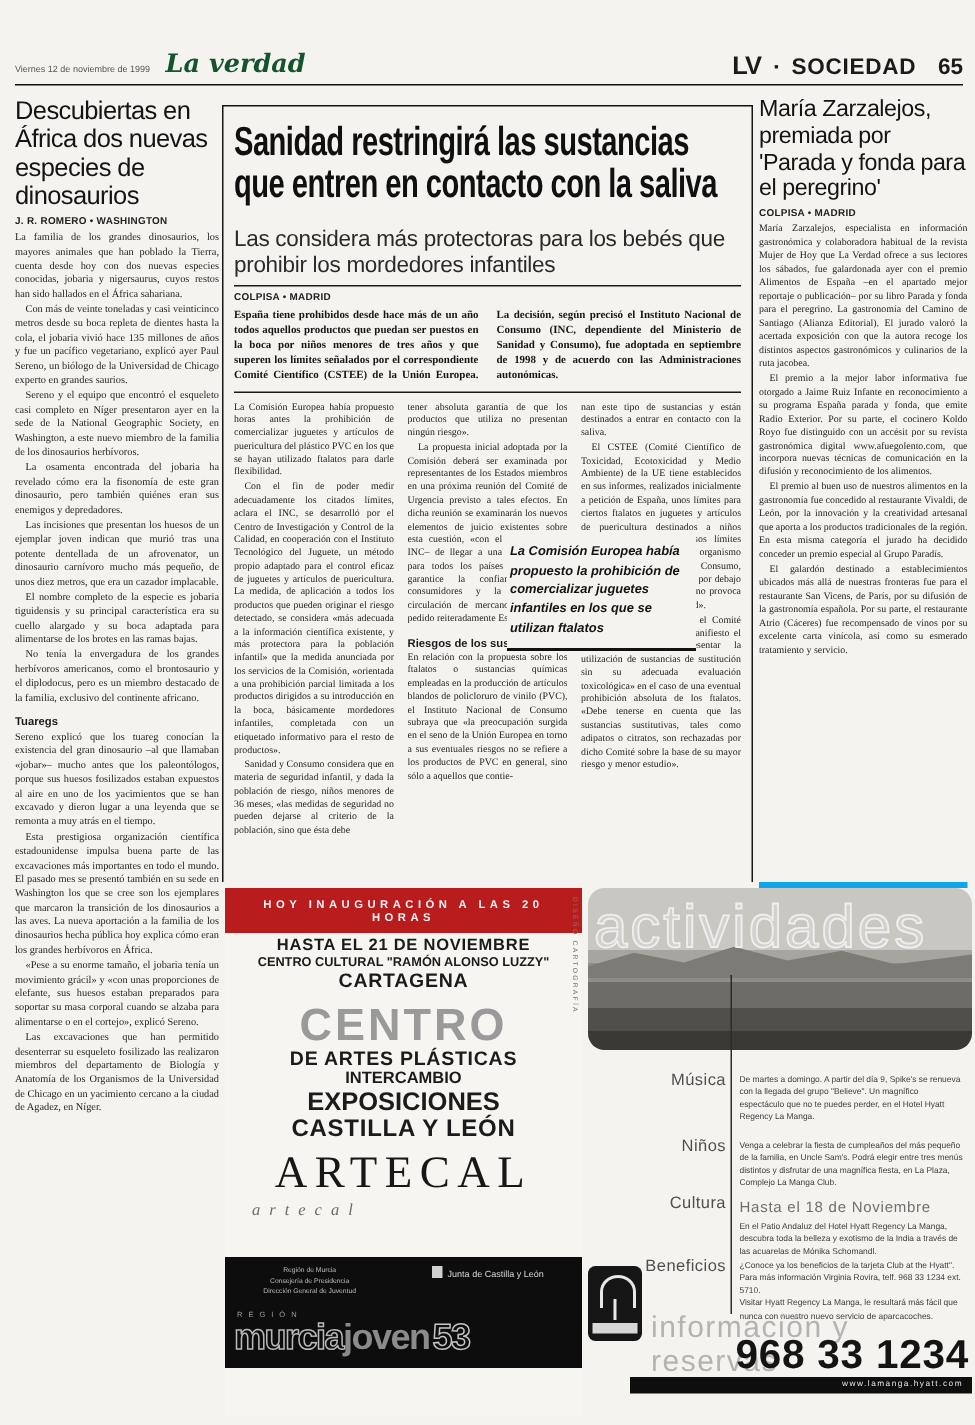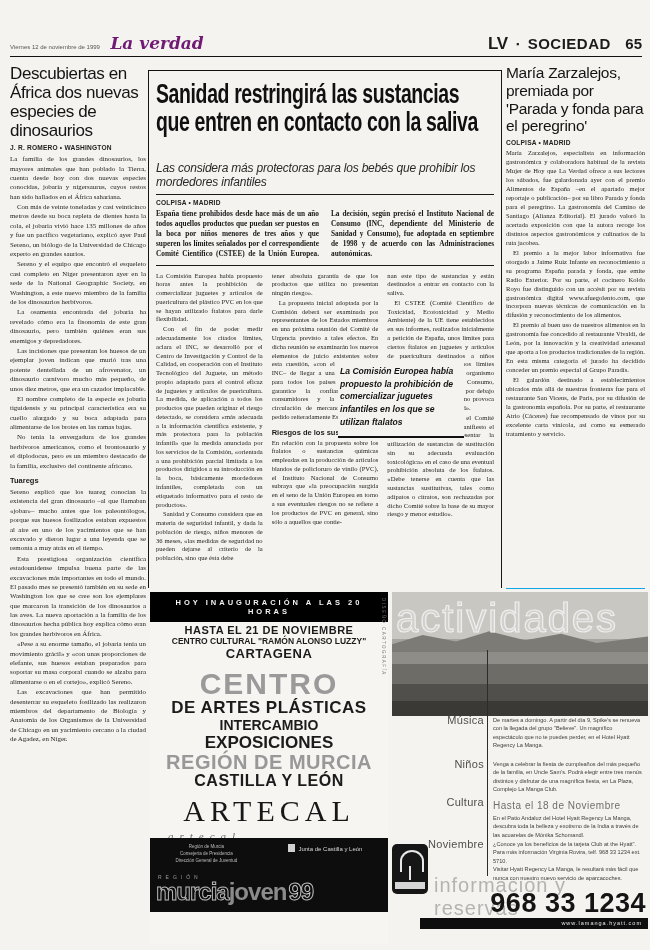--- a/index.html
+++ b/index.html
@@ -2,76 +2,76 @@
 <html><head>
 <meta charset="utf-8">
 <style>
   html,body{margin:0;padding:0;}
   body{background:#d8d6d0;font-family:"Liberation Sans",sans-serif;}
   .page{position:relative;width:650px;height:950px;background:#f4f3ef;overflow:hidden;color:#1b1b1b;}
   
   .hdr{position:absolute;left:10px;right:8px;top:26px;height:30px;border-bottom:1.5px solid #121212;}
   .hdr-left{position:absolute;left:0;bottom:3px;}
   .hdr-date{font-size:6px;color:#555;margin-right:6px;}
-  .hdr-masthead{font-family:"DejaVu Serif",serif;font-style:italic;font-weight:bold;font-size:17px;color:#701a75;}
+  .hdr-masthead{font-family:"DejaVu Serif",serif;font-style:italic;font-weight:bold;font-size:17px;color:#14532d;}
   .hdr-right{position:absolute;right:0;bottom:2px;font-weight:bold;}
   .hdr-lv{font-size:17px;font-weight:900;letter-spacing:-0.5px;}
   .hdr-sq{font-size:9px;vertical-align:2px;margin:0 4px;}
   .hdr-sec{font-size:15px;letter-spacing:0.5px;text-align:center;}
   .hdr-page{font-size:15px;margin-left:10px;}
   .body-txt p{margin:0 0 1px 0;font-family:"Liberation Serif",serif;font-size:6.9px;line-height:1.36;text-align:justify;text-indent:7px;color:#1d1d1d;}
   .body-txt p.noindent{text-indent:0;}
   .byline{font-size:6.6px;font-weight:bold;letter-spacing:0.2px;margin:4px 0 3px 0;color:#222;}
   .sub-head{font-size:7.5px;font-weight:bold;margin:6px 0 2px 0;}
   
   .left-art{position:absolute;left:10px;top:64px;width:136px;height:866px;overflow:hidden;}
   .left-art h2{margin:0;font-size:17px;font-weight:400;line-height:1.12;letter-spacing:-0.4px;color:#141414;}
   
   .main-art{position:absolute;left:148px;top:70px;width:354px;height:518px;border-top:1px solid #111;border-left:1px solid #161616;border-right:1px solid #161616;background:#f4f3ef;box-sizing:border-box;padding:8px 7px 0 7px;}
   .main-art h1{margin:2px 0 0 0;width:470px;transform:scaleX(0.72);transform-origin:left top;font-size:27px;line-height:1.03;font-weight:bold;letter-spacing:-0.5px;color:#101010;}
-  .main-sub{margin-top:24px;font-style:italic;font-size:12px;color:#2a2a2a;letter-spacing:-0.2px;}
+  .main-sub{margin-top:14px;font-size:15px;color:#2a2a2a;letter-spacing:-0.2px;}
   .main-rule{border:none;border-top:1px solid #1a1a1a;margin:5px 0 0 0;}
   .lead{column-count:2;column-gap:12px;margin-top:2px;font-family:"Liberation Serif",serif;font-weight:bold;font-size:7.3px;line-height:1.4;text-align:justify;color:#161616;}
   .cols{position:relative;display:flex;gap:9px;margin-top:6px;height:338px;overflow:hidden;}
   .col{width:108px;overflow:hidden;}
   .col p{font-size:6.6px;line-height:1.33;}
   .pull-quote{position:absolute;left:182px;top:88px;width:122px;background:#f4f3ef;padding:5px 2px 7px 2px;border-bottom:2px solid #111;font-size:8.6px;font-style:italic;font-weight:bold;line-height:1.5;color:#141414;text-align:left;}
   
-  .right-art{position:absolute;left:506px;top:64px;width:139px;height:524px;overflow:hidden;border-bottom:1px solid #0ea5e9;}
+  .right-art{position:absolute;left:506px;top:64px;width:139px;height:524px;overflow:hidden;border-bottom:4px solid #0ea5e9;}
   .right-art h2{margin:0;font-size:15.5px;font-weight:400;line-height:1.15;letter-spacing:-0.3px;color:#141414;}
   .right-art .body-txt p{font-size:6.6px;}
   
   .artecal{position:absolute;left:150px;top:592px;width:238px;height:352px;background:#f6f5f1;text-align:center;}
-  .art-banner{background:#000000;color:#f3f3f3;font-size:7.5px;font-weight:bold;letter-spacing:3px;padding:6px 12px;}
+  .art-banner{background:#b91c1c;color:#f3f3f3;font-size:7.5px;font-weight:bold;letter-spacing:3px;padding:6px 12px;}
   .art-line1{margin-top:2px;font-size:11px;font-weight:bold;letter-spacing:0.5px;}
   .art-line2{font-size:8.5px;font-weight:bold;}
   .art-city{font-size:13px;font-weight:900;margin-top:0;letter-spacing:0.5px;}
   .art-big1{font-size:30px;font-weight:900;color:#9a9a9a;letter-spacing:2px;line-height:1;margin-top:8px;}
-  .art-big2{font-size:17px;font-weight:900;line-height:1.05;letter-spacing:0.5px;}
-  .art-big3{font-size:14px;font-weight:900;line-height:1.2;}
+  .art-big2{font-size:13px;font-weight:900;line-height:1.05;letter-spacing:0.5px;}
+  .art-big3{font-size:11px;font-weight:900;line-height:1.2;}
   .art-big4{font-size:17px;font-weight:900;line-height:1.1;}
   .art-big5{font-size:20px;font-weight:900;color:#989898;line-height:1.05;letter-spacing:0.5px;}
   .art-big6{font-size:16px;font-weight:900;line-height:1.05;letter-spacing:0.5px;}
   .art-logo{position:relative;margin-top:4px;height:50px;}
   .art-logo-main{font-family:"Liberation Serif",serif;font-size:30px;letter-spacing:5px;color:#171717;}
   .art-logo-overlay{position:absolute;left:18px;bottom:2px;font-family:"Liberation Serif",serif;font-style:italic;font-size:11px;letter-spacing:6px;color:#6c6c6c;}
   .murcia-box{position:absolute;left:0;right:0;top:246px;height:74px;background:#0d0d0d;color:#cfcfcf;overflow:hidden;}
   .mb-row{display:flex;justify-content:space-around;margin-top:6px;}
   .mb-left{font-size:4.5px;color:#bdbdbd;line-height:1.5;white-space:pre-line;}
   .mb-right{font-size:6px;color:#d6d6d6;text-align:left;}
   .mb-shield{display:inline-block;width:7px;height:8px;background:#cfcfcf;margin-right:3px;vertical-align:-1px;}
   .mb-region{position:absolute;left:8px;top:36px;font-size:5px;letter-spacing:4px;color:#9d9d9d;}
   .mb-big{position:absolute;left:6px;right:4px;top:42px;text-align:left;font-weight:900;font-size:24px;letter-spacing:-1px;line-height:1;}
   .mb-big .w1{color:transparent;-webkit-text-stroke:1px #b9b9b9;}
   .mb-big .w2{color:#8b8b8b;}
   .mb-big .w3{color:transparent;-webkit-text-stroke:1px #c4c4c4;margin-left:2px;}
   .side-credit{position:absolute;left:381px;top:598px;writing-mode:vertical-rl;font-size:4.5px;letter-spacing:1.5px;color:#777;}
   
   .hyatt{position:absolute;left:392px;top:592px;width:256px;height:352px;}
-  .photo{position:relative;width:256px;height:124px;overflow:hidden;background:linear-gradient(#c9c7c2 0 38%,#a7a5a0 38% 46%,#8f8d88 46% 58%,#6e6c67 58% 74%,#504f4b 74% 88%,#3a3936 88% 100%);}
+  .photo{position:relative;width:256px;height:108px;overflow:hidden;background:linear-gradient(#c9c7c2 0 38%,#a7a5a0 38% 46%,#8f8d88 46% 58%,#6e6c67 58% 74%,#504f4b 74% 88%,#3a3936 88% 100%);border-radius:11px;}
   .photo .ridge{position:absolute;left:0;right:0;top:34px;height:26px;background:#7d7b76;clip-path:polygon(0 70%,12% 35%,25% 60%,38% 20%,52% 55%,66% 30%,80% 65%,100% 40%,100% 100%,0 100%);}
   .photo-title{position:absolute;left:4px;top:4px;font-size:40px;letter-spacing:2px;color:rgba(255,255,255,0.18);-webkit-text-stroke:1.2px #efefef;font-weight:400;}
   .vline{position:absolute;left:95px;top:58px;width:1px;height:226px;background:#2c2c2c;}
   .row{position:absolute;left:0;width:256px;}
   .row-label{position:absolute;right:164px;top:0;font-size:11px;color:#4f4f4f;letter-spacing:0.3px;}
   .row-text{position:absolute;left:101px;top:2px;width:150px;font-size:5.6px;line-height:1.5;color:#3d3d3d;text-align:left;}
   .row-title{font-size:10px;color:#6f6f6f;letter-spacing:0.5px;margin-bottom:1px;}
   .club-logo{position:absolute;left:0;top:252px;width:36px;height:50px;background:#161616;border-radius:5px;}
   .club-logo .palm{position:absolute;left:8px;top:6px;width:20px;height:20px;border:2px solid #e8e8e8;border-radius:50% 50% 0 0;border-bottom:none;}
   .club-logo .trunk{position:absolute;left:17px;top:22px;width:2px;height:14px;background:#e8e8e8;}
@@ -159,38 +159,37 @@
 
   <div class="artecal">
     <div class="art-banner">HOY INAUGURACIÓN A LAS 20 HORAS</div>
     <div class="art-line1">HASTA EL 21 DE NOVIEMBRE</div>
     <div class="art-line2">CENTRO CULTURAL "RAMÓN ALONSO LUZZY"</div>
     <div class="art-city">CARTAGENA</div>
     <div class="art-big1">CENTRO</div>
     <div class="art-big2">DE ARTES PLÁSTICAS</div>
     <div class="art-big3">INTERCAMBIO</div>
     <div class="art-big4">EXPOSICIONES</div>
-    <div class="art-big5">REGIÓN DE MURCIA</div>
     <div class="art-big6">CASTILLA Y LEÓN</div>
     <div class="art-logo">
       <span class="art-logo-main">ARTECAL</span>
       <span class="art-logo-overlay">artecal</span>
     </div>
     <div class="murcia-box">
       <div class="mb-row">
         <div class="mb-left">Región de Murcia
 Consejería de Presidencia
 Dirección General de Juventud</div>
         <div class="mb-right">
           <span class="mb-shield"></span><span>Junta de Castilla y León</span>
         </div>
       </div>
       <div class="mb-region">REGIÓN</div>
       <div class="mb-big">
-        <span class="w1">murcia</span><span class="w2">joven</span><span class="w3">99</span>
+        <span class="w1">murcia</span><span class="w2">joven</span><span class="w3">53</span>
       </div>
     </div>
   </div>
   <div class="side-credit">DISEÑO CARTOGRAFÍA</div>
 
   <div class="hyatt">
     <div class="photo">
       <div class="ridge"></div>
       <div class="photo-title">actividades</div>
     </div>
@@ -205,21 +204,21 @@
       <div class="row-text">Venga a celebrar la fiesta de cumpleaños del más pequeño de la familia, en Uncle Sam's. Podrá elegir entre tres menús distintos y disfrutar de una magnífica fiesta, en La Plaza, Complejo La Manga Club.</div>
     </div>
     <div class="row" style="top:204px;">
       <div class="row-label">Cultura</div>
       <div class="row-text">
         <div class="row-title">Hasta el 18 de Noviembre</div>
         <span>En el Patio Andaluz del Hotel Hyatt Regency La Manga, descubra toda la belleza y exotismo de la India a través de las acuarelas de Mónika Schomandl.</span>
       </div>
     </div>
     <div class="row" style="top:246px;">
-      <div class="row-label">Noviembre</div>
+      <div class="row-label">Beneficios</div>
       <div class="row-text">
         <span>¿Conoce ya los beneficios de la tarjeta Club at the Hyatt". Para más información Virginia Rovira, telf. 968 33 1234 ext. 5710.</span><br>
         <span>Visitar Hyatt Regency La Manga, le resultará más fácil que nunca con nuestro nuevo servicio de aparcacoches.</span>
       </div>
     </div>
 
     <div class="club-logo">
       <div class="palm"></div>
       <div class="trunk"></div>
       <div class="band"></div>

